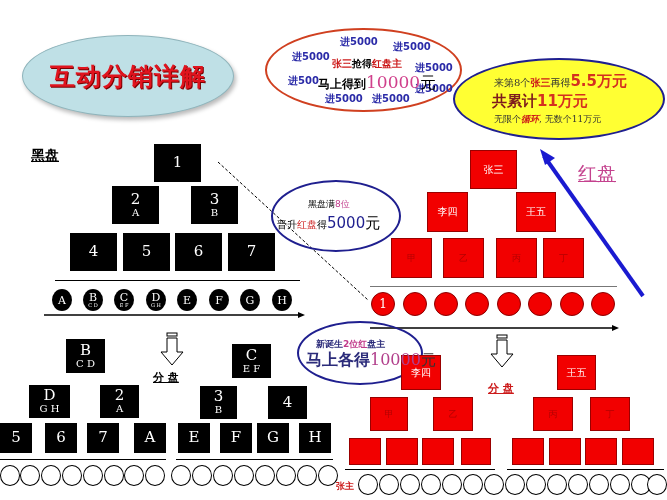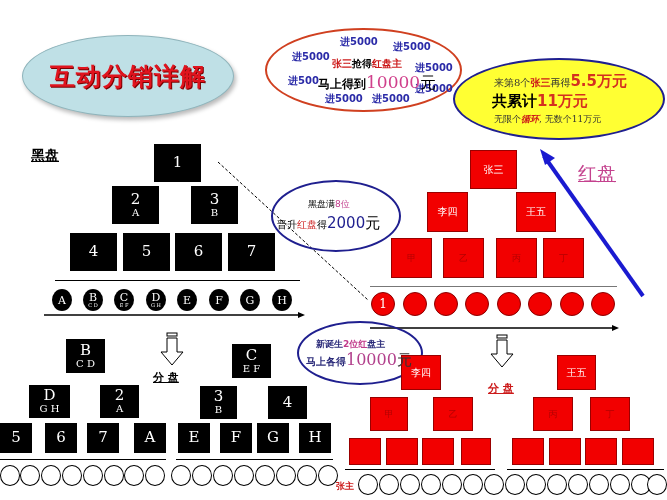--- a/index.html
+++ b/index.html
@@ -47,21 +47,21 @@
 </div>
 
 <div class="ell" style="left:453px;top:58px;width:212px;height:82px;background:#ffff33;border:2px solid #1f1f8f;"></div>
 <div class="abs" style="left:494px;top:72px;display:flex;align-items:baseline;font-size:10px;color:#333;">
   <span>来第8个</span>
   <span class="red" style="font-weight:bold;">张三</span>
   <span>再得</span>
   <span style="font-size:15px;color:#d43020;font-weight:bold;font-family:'DejaVu Sans',sans-serif;">5.5万元</span>
 </div>
 <div class="abs" style="left:492px;top:92px;display:flex;align-items:baseline;font-family:'DejaVu Sans',sans-serif;font-weight:bold;">
-  <span style="font-size:15px;color:#000000;text-align:right;">共累计</span>
+  <span style="font-size:15px;color:#7f1d1d;text-align:right;">共累计</span>
   <span style="font-size:15px;color:#d43020;">11万元</span>
 </div>
 <div class="abs" style="left:494px;top:113px;font-size:9px;color:#333;">
   <span>无限个</span><span class="red" style="font-weight:bold;font-style:italic;">循环</span><span>, 无数个11万元</span>
 </div>
 
 <svg class="abs" style="left:0;top:0;" width="667" height="500">
   <line x1="218" y1="162" x2="368" y2="300" stroke="#000" stroke-width="1" stroke-dasharray="3,2"></line>
   <line x1="643" y1="296" x2="544" y2="156" stroke="#1a1ad0" stroke-width="4"></line>
   <polygon points="540,149 555,158 545,165" fill="#1a1ad0"></polygon>
@@ -127,21 +127,21 @@
 </svg>
 
 <div class="ell" style="left:271px;top:180px;width:130px;height:72px;border:2px solid #1f1f8f;"></div>
 <div class="abs" style="left:308px;top:198px;font-size:9px;font-family:'DejaVu Sans',sans-serif;">
   <span>黑盘满</span><span class="pink">8位</span>
 </div>
 <div class="abs" style="left:277px;top:214px;display:flex;align-items:baseline;font-family:'DejaVu Sans',sans-serif;">
   <span style="font-size:10px;">晋升</span>
   <span class="red" style="font-size:10px;">红盘</span>
   <span style="font-size:10px;">得</span>
-  <span style="font-size:15px;color:#1f1f8f;">2000</span>
+  <span style="font-size:15px;color:#1f1f8f;">5000</span>
   <span style="font-size:15px;">元</span>
 </div>
 
 <div class="abs" style="left:578px;top:161px;font-size:19px;color:#c4428e;text-decoration:underline;font-family:'DejaVu Sans',sans-serif;">红盘</div>
 
 <div class="rsq" style="left:470px;top:150px;width:47px;height:39px;">
     <span>张三</span>
   </div>
 <div class="rsq" style="left:427px;top:192px;width:41px;height:40px;">
     <span>李四</span>
@@ -304,16 +304,16 @@
 <div class="wc" style="left:568px;top:474px;"></div>
 <div class="wc" style="left:589px;top:474px;"></div>
 <div class="wc" style="left:610px;top:474px;"></div>
 <div class="wc" style="left:631px;top:474px;"></div>
 <div class="wc" style="left:647px;top:474px;"></div>
 
 <div class="abs" style="left:316px;top:338px;font-size:9px;font-family:'DejaVu Sans',sans-serif;font-weight:bold;color:#2b2b7a;">
   <span>新诞生</span><span class="pink">2位红</span><span>盘主</span>
 </div>
 <div class="abs" style="left:306px;top:350px;display:flex;align-items:baseline;font-family:'DejaVu Sans',sans-serif;">
-  <span style="font-size:10px;font-weight:bold;color:#2b2b7a;">马上各得</span>
+  <span style="font-size:16px;font-weight:bold;color:#2b2b7a;">马上各得</span>
   <span style="font-size:16px;color:#b2408c;font-family:'DejaVu Serif',serif;">10000</span>
   <span style="font-size:15px;color:#333;">元</span>
 </div>
 
 </body></html>

